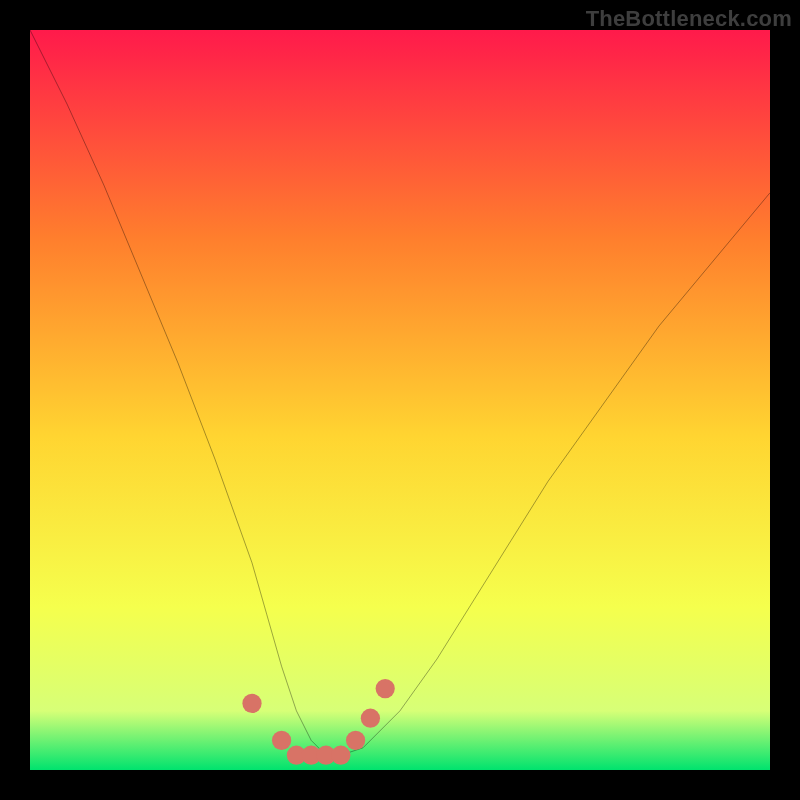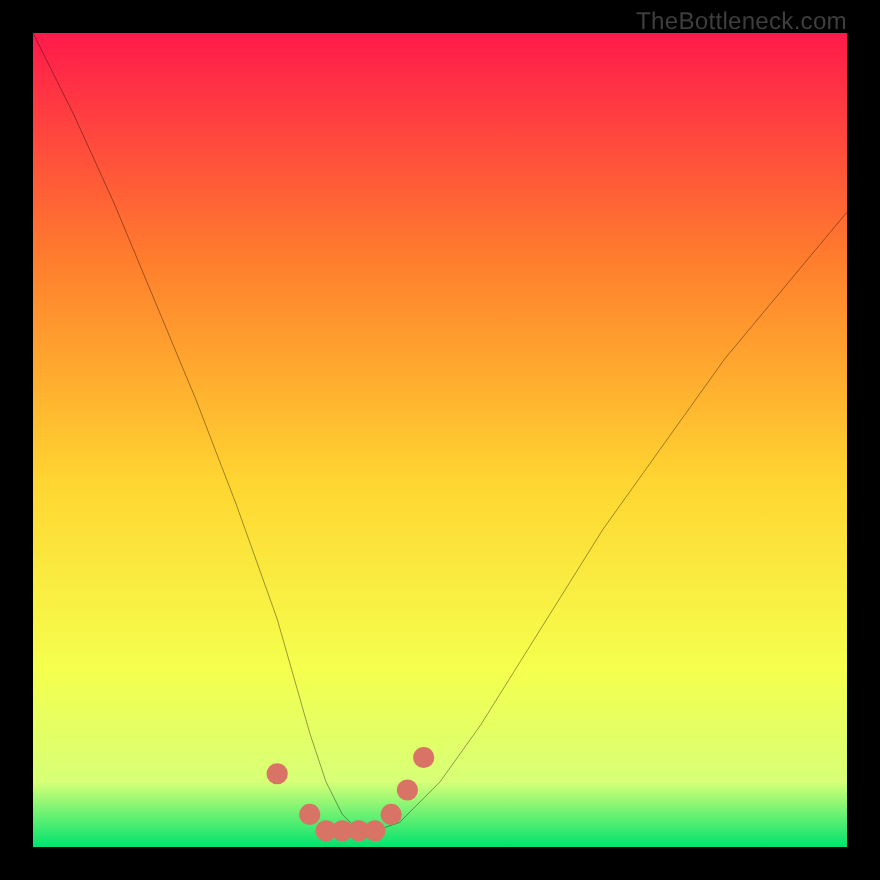--- a/index.html
+++ b/index.html
@@ -13,23 +13,23 @@
   }
   .frame {
     position: relative;
     width: 800px;
     height: 800px;
     background: #000;
   }
   .watermark {
     position: absolute;
     top: 6px;
-    right: 30px;
+    right: 8px;
     font-size: 22px;
-    font-weight: 400;
+    font-weight: 700;
     color: #3e3e3e;
     letter-spacing: 0.2px;
     user-select: none;
   }
   .plot {
     position: absolute;
     left: 30px;
     top: 30px;
     width: 740px;
     height: 740px;

